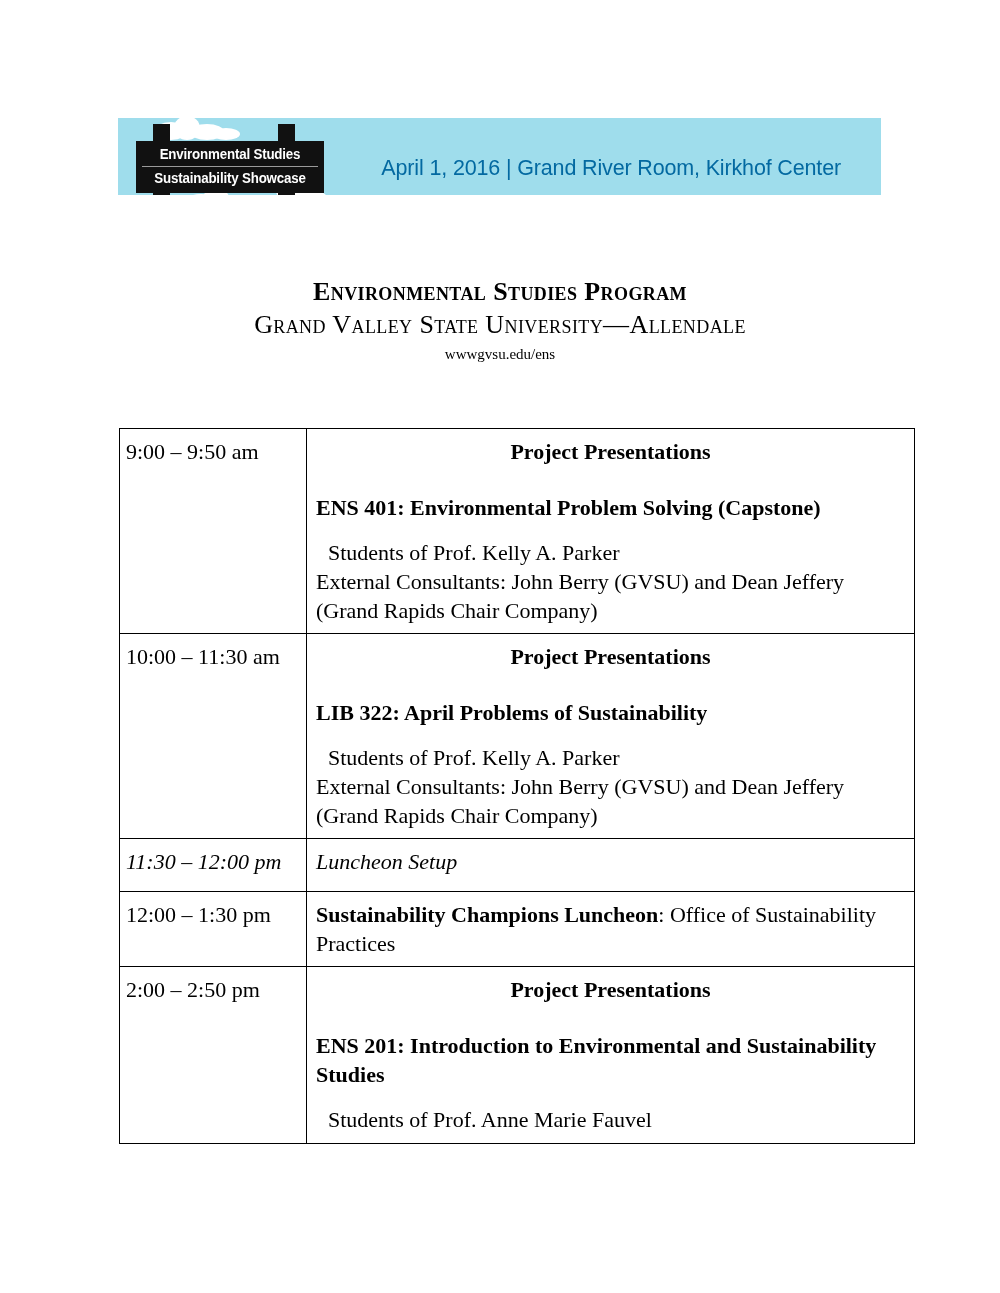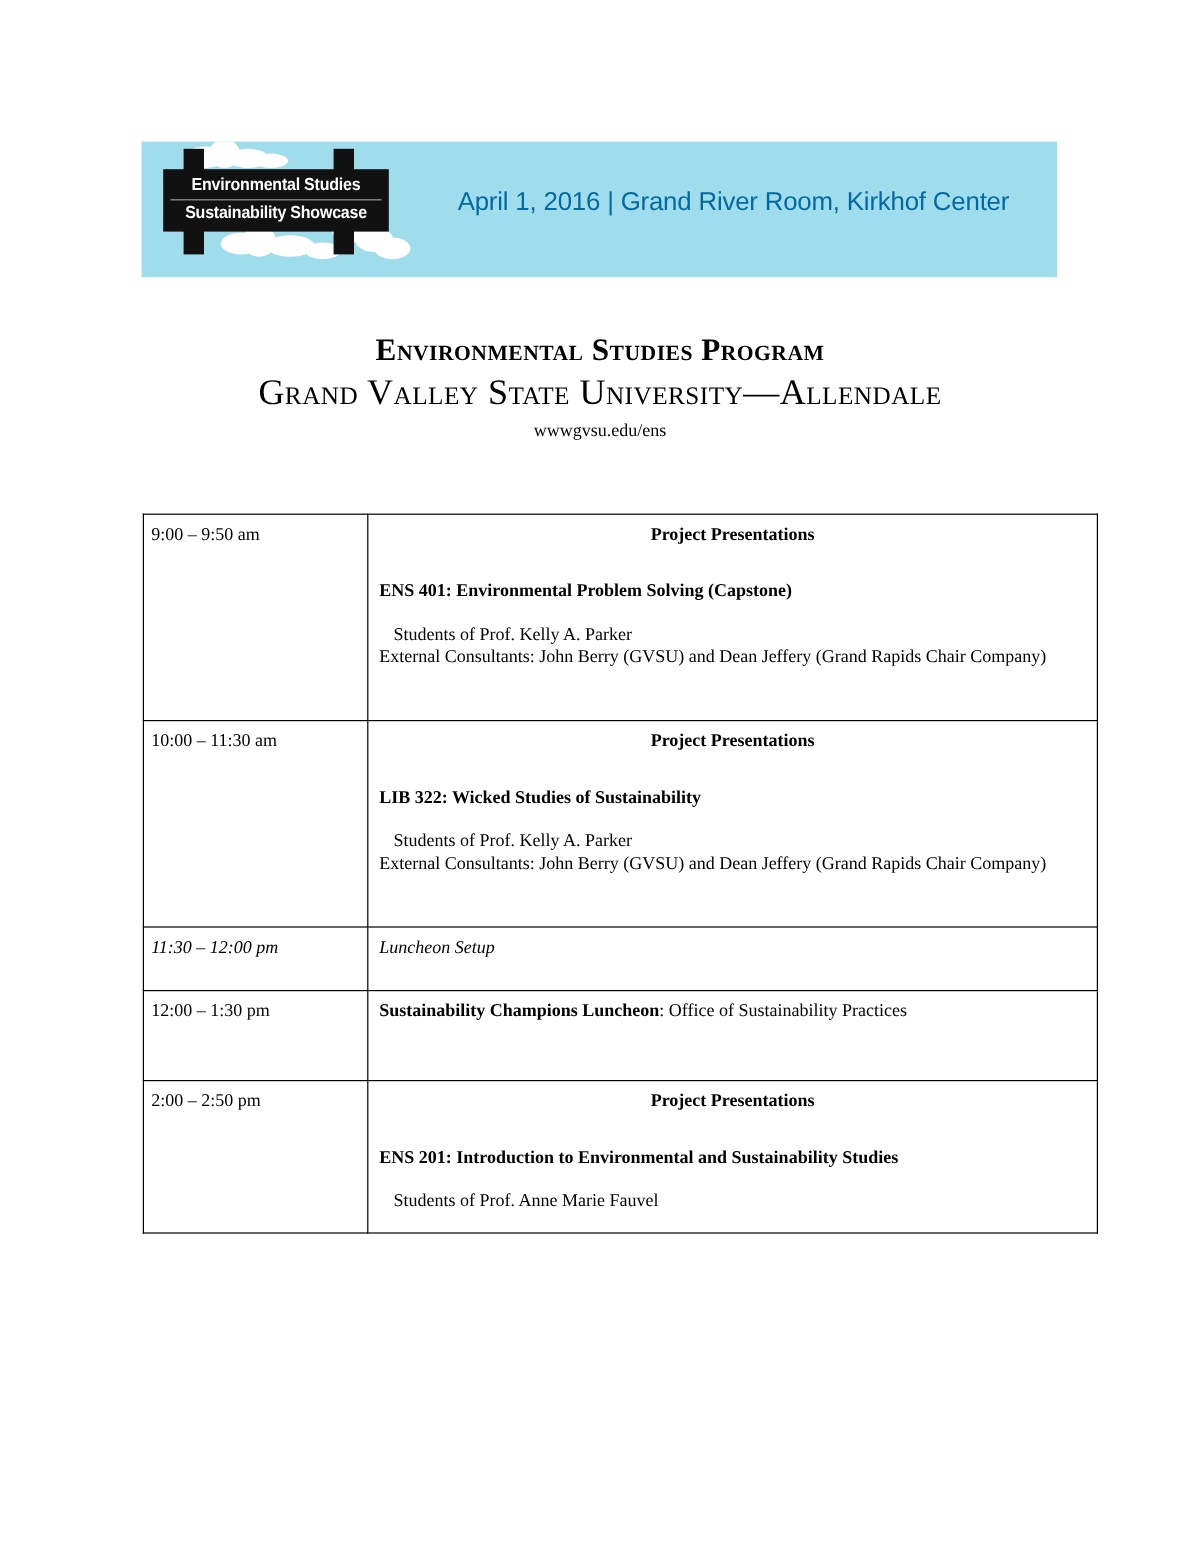--- a/index.html
+++ b/index.html
@@ -16,21 +16,21 @@
     color: #000000;
     overflow: hidden;
   }
 
   
   .banner {
     position: absolute;
     left: 118px;
     top: 118px;
     width: 763px;
-    height: 113px;
+    height: 77px;
     background: #9FDDEC;
     overflow: hidden;
   }
   .banner-logo {
     position: absolute;
     left: 8px;
     top: 0;
     width: 210px;
     height: 100px;
   }
@@ -122,21 +122,21 @@
     font-weight: bold;
     font-variant: small-caps;
     font-size: 26px;
     letter-spacing: 0.4px;
     line-height: 1.22;
   }
   .heading-line-2 {
     font-family: "Liberation Serif", "DejaVu Serif", serif;
     font-weight: normal;
     font-variant: small-caps;
-    font-size: 30px;
+    font-size: 26px;
     letter-spacing: 0.4px;
     line-height: 1.32;
   }
   .heading-url {
     font-family: "Liberation Serif", "DejaVu Serif", serif;
     font-size: 15px;
     line-height: 1.7;
   }
 
   
@@ -145,21 +145,21 @@
     left: 119px;
     top: 428px;
     width: 762px;
     border-collapse: collapse;
     table-layout: fixed;
   }
   .schedule td {
     border: 1px solid #000000;
     vertical-align: top;
     padding: 8px 7px 8px 6px;
-    font-size: 15px;
+    font-size: 22px;
     line-height: 1.32;
   }
   .schedule td.time-cell {
     width: 173px;
     white-space: nowrap;
   }
   .schedule td.detail-cell {
     width: 589px;
     padding-left: 9px;
     padding-right: 9px;
@@ -225,21 +225,21 @@
         <div class="course">ENS 401: Environmental Problem Solving (Capstone)</div>
         <div class="people">Students of Prof. Kelly A. Parker</div>
         <div>External Consultants: John Berry (GVSU) and Dean Jeffery (Grand Rapids Chair Company)</div>
       </td>
     </tr>
 
     <tr class="r2">
       <td class="time-cell">10:00 – 11:30 am</td>
       <td class="detail-cell">
         <div class="centered">Project Presentations</div>
-        <div class="course">LIB 322: Wicked Studies of Sustainability</div>
+        <div class="course">LIB 322: April Problems of Sustainability</div>
         <div class="people">Students of Prof. Kelly A. Parker</div>
         <div>External Consultants: John Berry (GVSU) and Dean Jeffery (Grand Rapids Chair Company)</div>
       </td>
     </tr>
 
     <tr class="r3 row-italic">
       <td class="time-cell">11:30 – 12:00 pm</td>
       <td class="detail-cell">Luncheon Setup</td>
     </tr>
 

